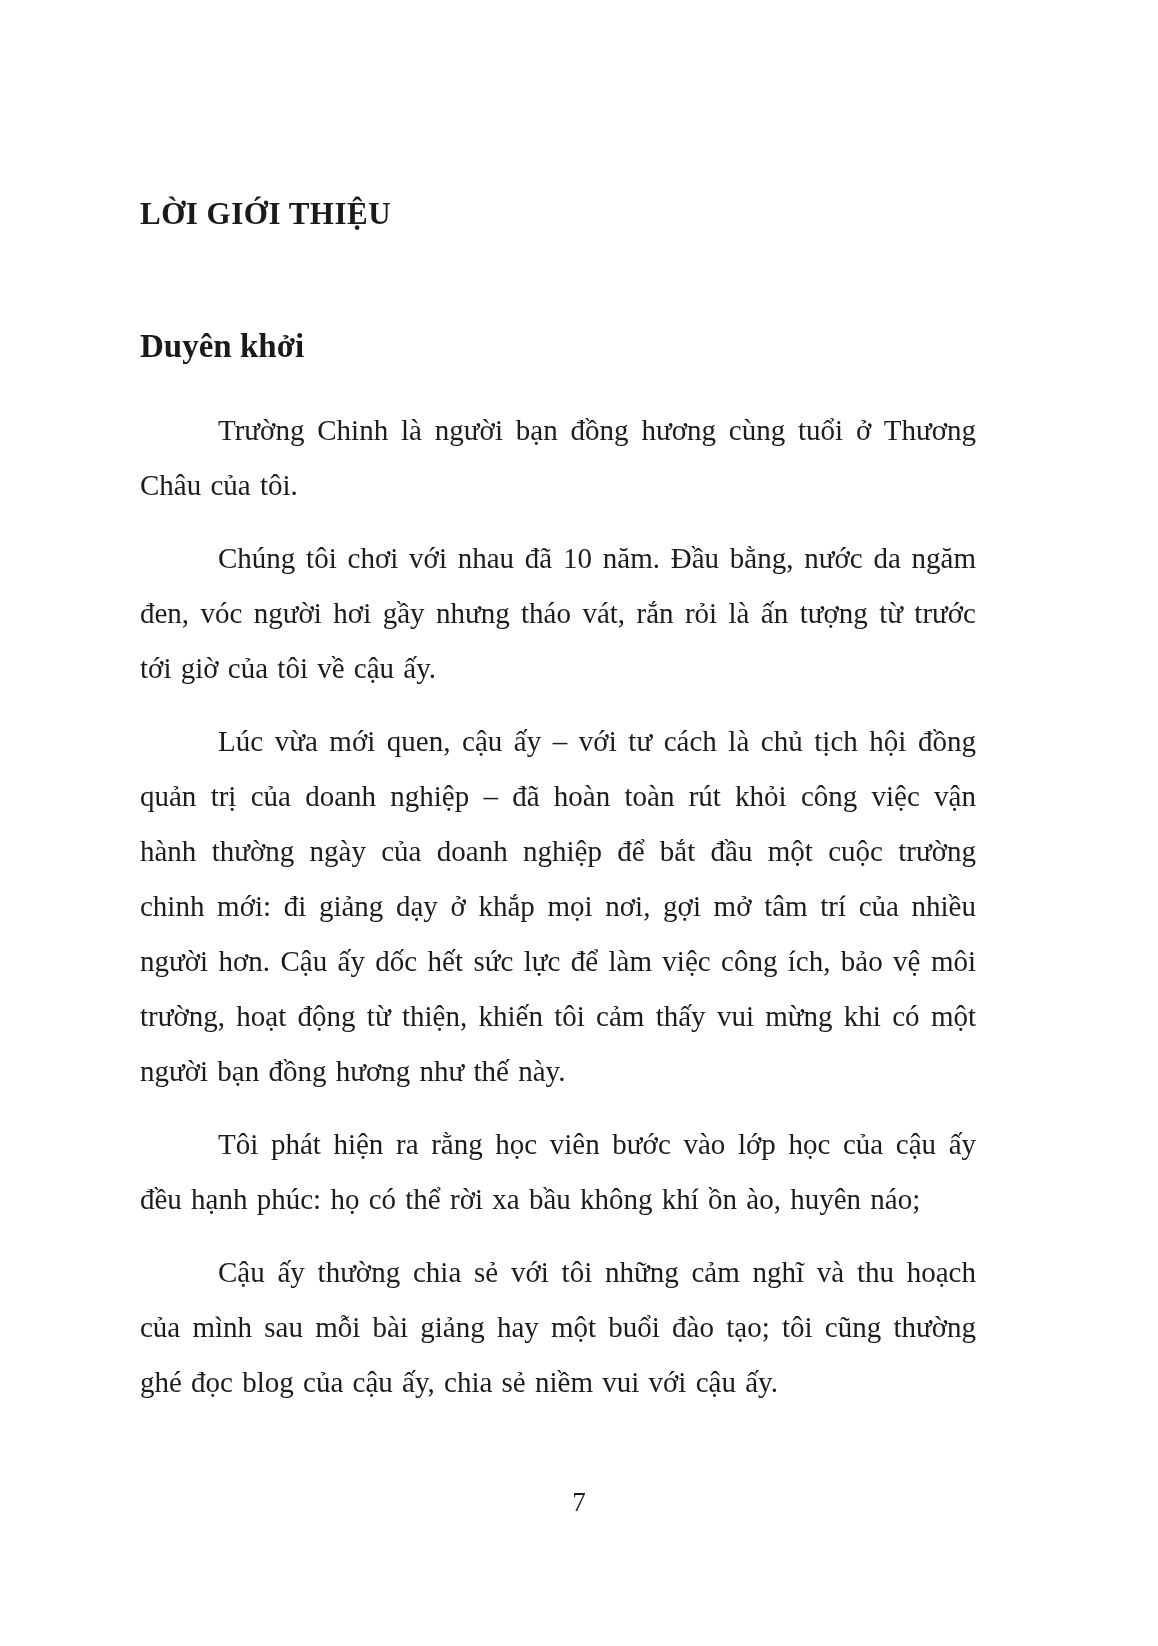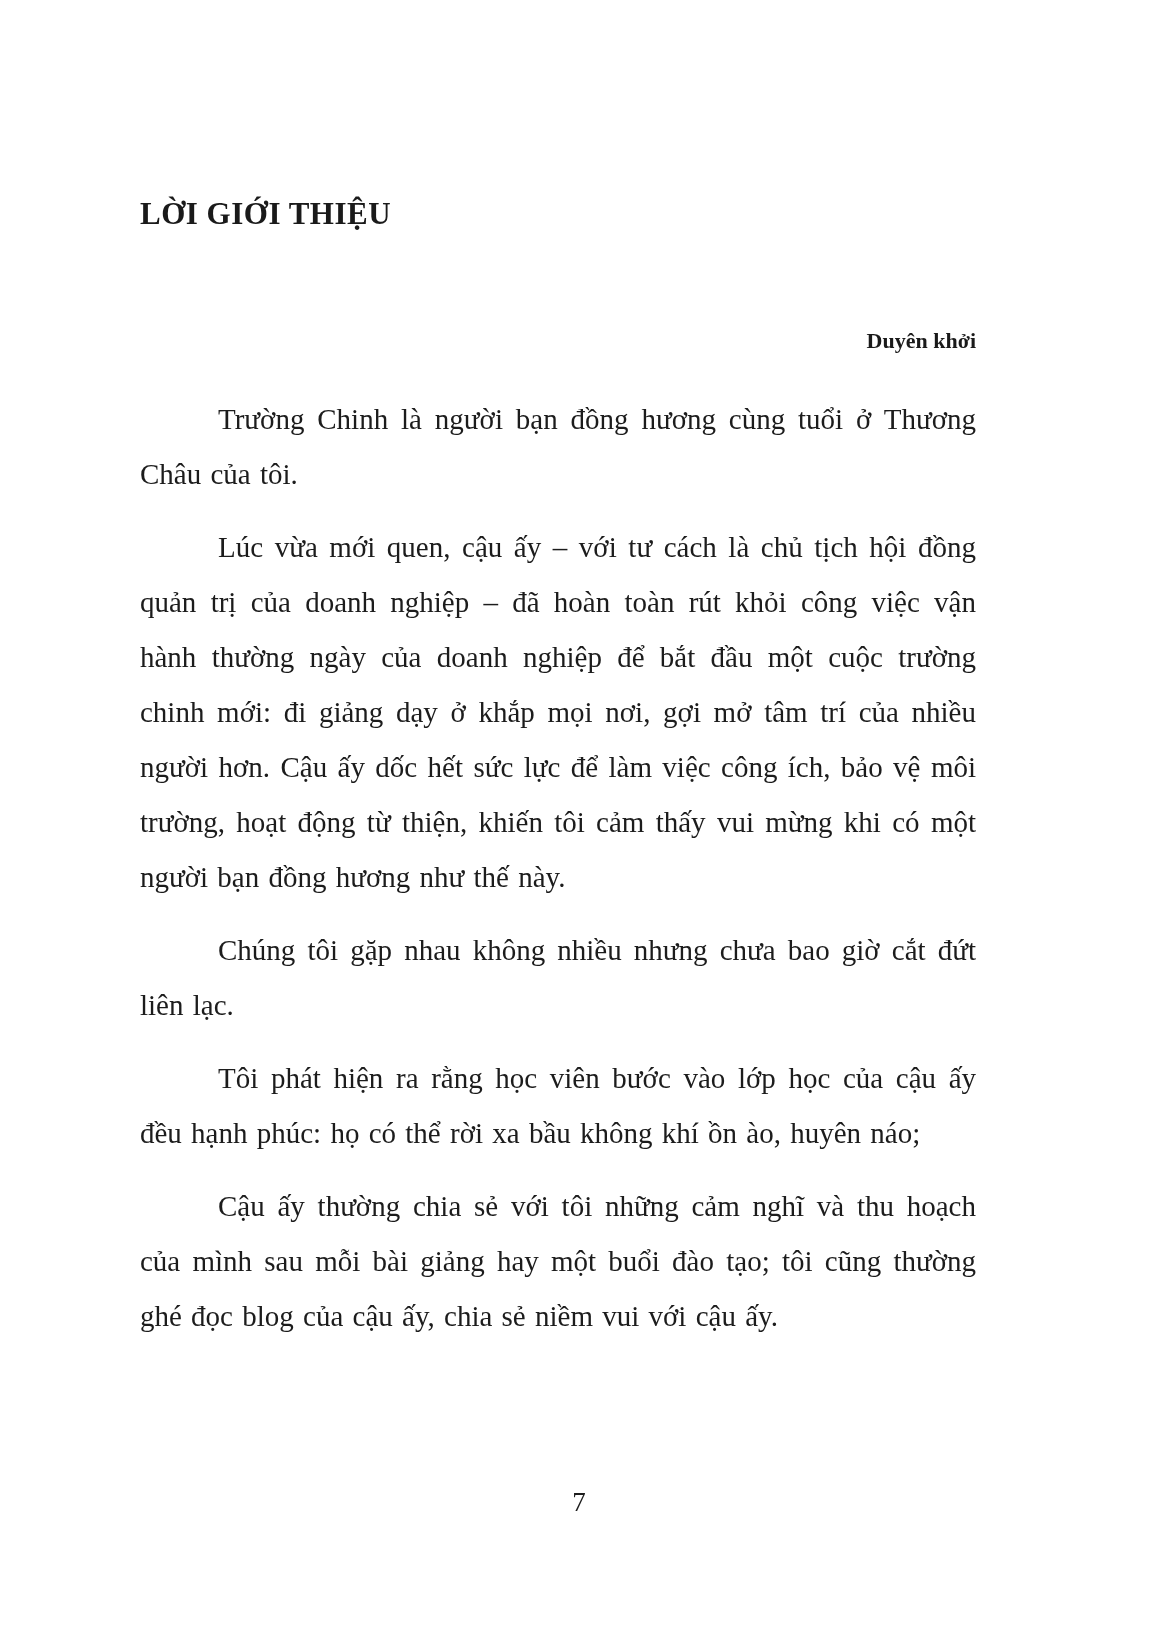--- a/index.html
+++ b/index.html
@@ -19,22 +19,22 @@
     overflow: hidden;
   }
   .chapter-heading {
     font-size: 31px;
     font-weight: bold;
     letter-spacing: 0.5px;
     margin: 0 0 96px 0;
     color: #1a1a1a;
   }
   .section-subtitle {
-    text-align: right;
-    font-size: 22px;
+    text-align: left;
+    font-size: 33px;
     font-weight: bold;
     margin: 0 0 38px 0;
     color: #1a1a1a;
   }
   .body-text p {
     font-size: 29px;
     line-height: 55px;
     text-align: justify;
     text-justify: inter-word;
     text-indent: 78px;
@@ -55,21 +55,21 @@
 <body>
 
 <div class="book-page">
 
   <h1 class="chapter-heading">LỜI GIỚI THIỆU</h1>
 
   <h2 class="section-subtitle">Duyên khởi</h2>
 
   <div class="body-text">
     <p>Trường Chinh là người bạn đồng hương cùng tuổi ở Thương Châu của tôi.</p>
+    <p>Chúng tôi chơi với nhau đã 10 năm. Đầu bằng, nước da ngăm đen, vóc người hơi gầy nhưng tháo vát, rắn rỏi là ấn tượng từ trước tới giờ của tôi về cậu ấy.</p>
     <p>Lúc vừa mới quen, cậu ấy – với tư cách là chủ tịch hội đồng quản trị của doanh nghiệp – đã hoàn toàn rút khỏi công việc vận hành thường ngày của doanh nghiệp để bắt đầu một cuộc trường chinh mới: đi giảng dạy ở khắp mọi nơi, gợi mở tâm trí của nhiều người hơn. Cậu ấy dốc hết sức lực để làm việc công ích, bảo vệ môi trường, hoạt động từ thiện, khiến tôi cảm thấy vui mừng khi có một người bạn đồng hương như thế này.</p>
-    <p>Chúng tôi gặp nhau không nhiều nhưng chưa bao giờ cắt đứt liên lạc.</p>
     <p>Tôi phát hiện ra rằng học viên bước vào lớp học của cậu ấy đều hạnh phúc: họ có thể rời xa bầu không khí ồn ào, huyên náo;</p>
     <p>Cậu ấy thường chia sẻ với tôi những cảm nghĩ và thu hoạch của mình sau mỗi bài giảng hay một buổi đào tạo; tôi cũng thường ghé đọc blog của cậu ấy, chia sẻ niềm vui với cậu ấy.</p>
   </div>
 
   <div class="page-number">7</div>
 
 </div>
 
 </body></html>

